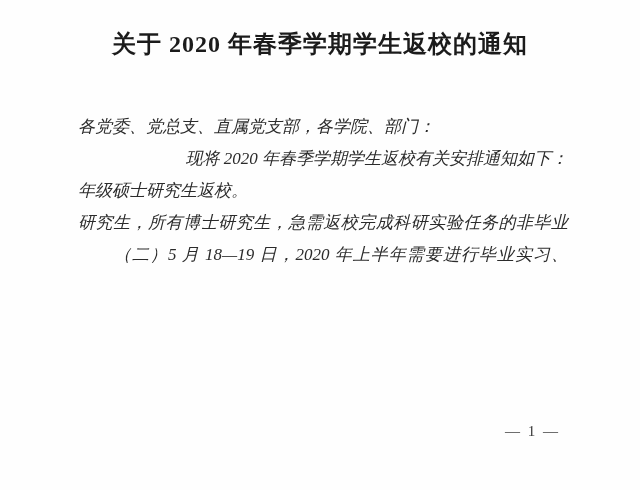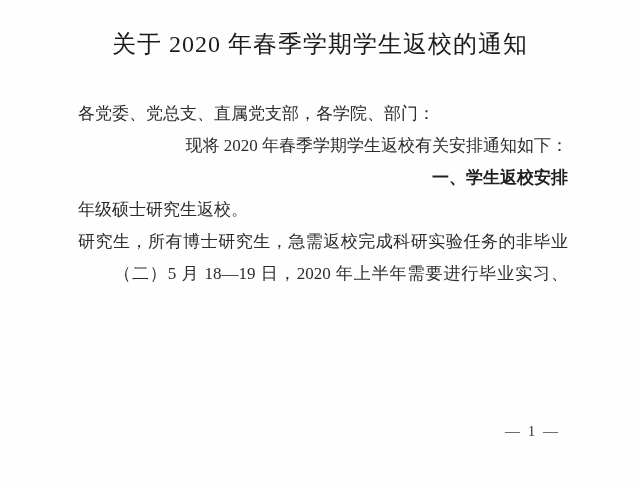--- a/index.html
+++ b/index.html
@@ -15,29 +15,30 @@
     color: #242424;
     font-family: "Liberation Serif", "DejaVu Serif", serif;
     overflow: hidden;
   }
   .doc-title {
     margin: 0;
     padding-top: 27px;
     text-align: center;
     font-size: 24px;
     line-height: 34px;
-    font-weight: 400;
+    font-weight: 700;
     letter-spacing: 1px;
     color: #1b1b1b;
   }
   .doc-body {
-    margin: 37px 72px 0 78px;
+    margin: 50px 72px 0 78px;
     font-size: 17px;
     line-height: 32px;
     color: #2b2b2b;
+    font-style: italic;
   }
   .line {
     min-height: 32px;
     white-space: normal;
   }
   .indent {
     padding-left: 36px;
     text-align: right;
   }
   .just {
@@ -61,21 +62,20 @@
 </head>
 <body>
 
 <div class="page">
 
   <h1 class="doc-title">关于 2020 年春季学期学生返校的通知</h1>
 
   <div class="doc-body">
     <div class="line">各党委、党总支、直属党支部，各学院、部门：</div>
     <div class="line indent">现将 2020 年春季学期学生返校有关安排通知如下：</div>
-    <div class="line indent bold">一、学生返校安排</div>
     <div class="line">年级硕士研究生返校。</div>
     <div class="line just">研究生，所有博士研究生，急需返校完成科研实验任务的非毕业</div>
     <div class="line indent just">（二）5 月 18—19 日，2020 年上半年需要进行毕业实习、</div>
   </div>
 
   <div class="page-number">— 1 —</div>
 
 </div>
 
 </body></html>

